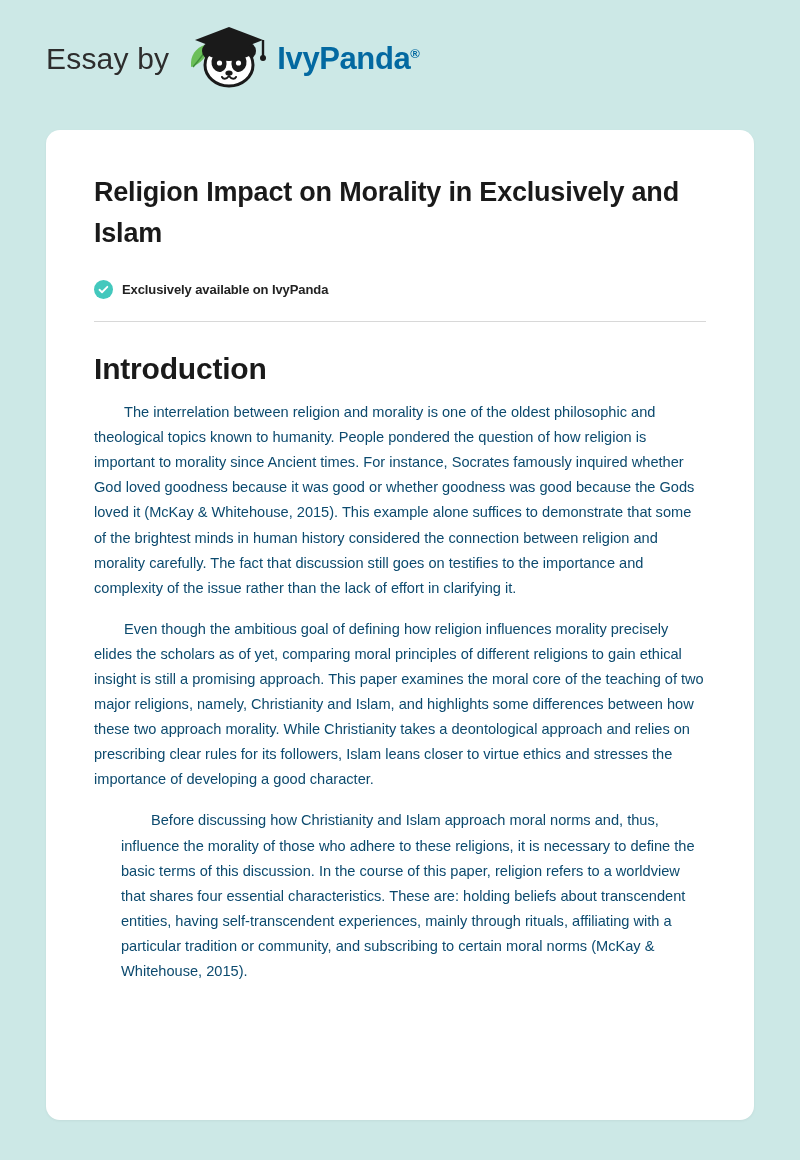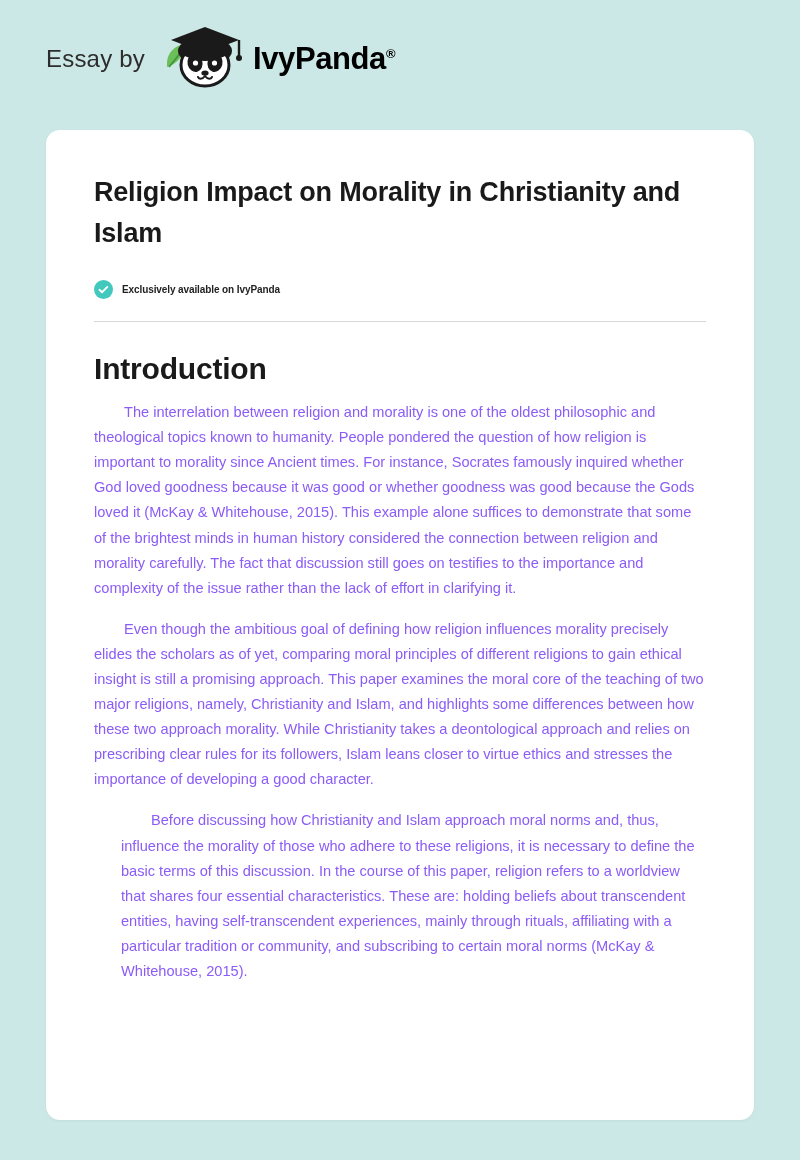--- a/index.html
+++ b/index.html
@@ -16,40 +16,40 @@
 
   
   .header {
     height: 118px;
     display: flex;
     align-items: center;
     padding-left: 46px;
     box-sizing: border-box;
   }
   .header-essay-by {
-    font-size: 24px;
+    font-size: 30px;
     color: #2d2d2d;
     letter-spacing: 0.2px;
     font-weight: 400;
   }
   .logo-wrap {
     display: flex;
     align-items: center;
     margin-left: 14px;
   }
   .panda-logo {
     width: 92px;
     height: 72px;
     position: relative;
     flex: none;
   }
   .brand-text {
     font-size: 31px;
     font-weight: bold;
-    color: #000000;
+    color: #0369a1;
     letter-spacing: -0.4px;
     margin-left: 2px;
     position: relative;
   }
   .brand-text .reg {
     font-size: 13px;
     vertical-align: super;
     font-weight: bold;
   }
 
@@ -83,36 +83,36 @@
     height: 19px;
     border-radius: 50%;
     background: #43c8bd;
     display: flex;
     align-items: center;
     justify-content: center;
     flex: none;
   }
   .check-badge svg { display: block; }
   .badge-text {
-    font-size: 10px;
+    font-size: 13px;
     font-weight: bold;
     color: #222;
     letter-spacing: -0.1px;
   }
   h2.section-heading {
     font-size: 30px;
     font-weight: bold;
     color: #1a1a1a;
     margin: 30px 0 14px 0;
     letter-spacing: -0.2px;
   }
   p.para {
     font-size: 14.6px;
     line-height: 1.72;
-    color: #8b5cf6;
+    color: #0c4a6e;
     margin: 0 0 16px 0;
     text-indent: 30px;
     text-align: left;
   }
   p.para:last-child { margin-bottom: 0; margin-left: 27px; }
 </style>
 </head>
 <body>
 
 <div class="header">
@@ -142,21 +142,21 @@
         <path d="M80 17 L80 33" stroke="#1a1a1a" stroke-width="2.4"></path>
         <circle cx="80" cy="35" r="3" fill="#1a1a1a"></circle>
       </svg>
     </span>
     <span class="brand-text"><span>IvyPanda</span><span class="reg">®</span></span>
   </div>
 </div>
 
 <div class="card">
 
-  <h1 class="doc-title">Religion Impact on Morality in Christianity and Islam</h1>
+  <h1 class="doc-title">Religion Impact on Morality in Exclusively and Islam</h1>
 
   <div class="badge-row">
     <span class="check-badge">
       <svg width="11" height="11" viewBox="0 0 12 12" xmlns="http://www.w3.org/2000/svg">
         <path d="M1.6 6.3 L4.4 9 L10.2 3.1" stroke="#ffffff" stroke-width="2" fill="none" stroke-linecap="round" stroke-linejoin="round"></path>
       </svg>
     </span>
     <span class="badge-text">Exclusively available on IvyPanda</span>
   </div>
 

